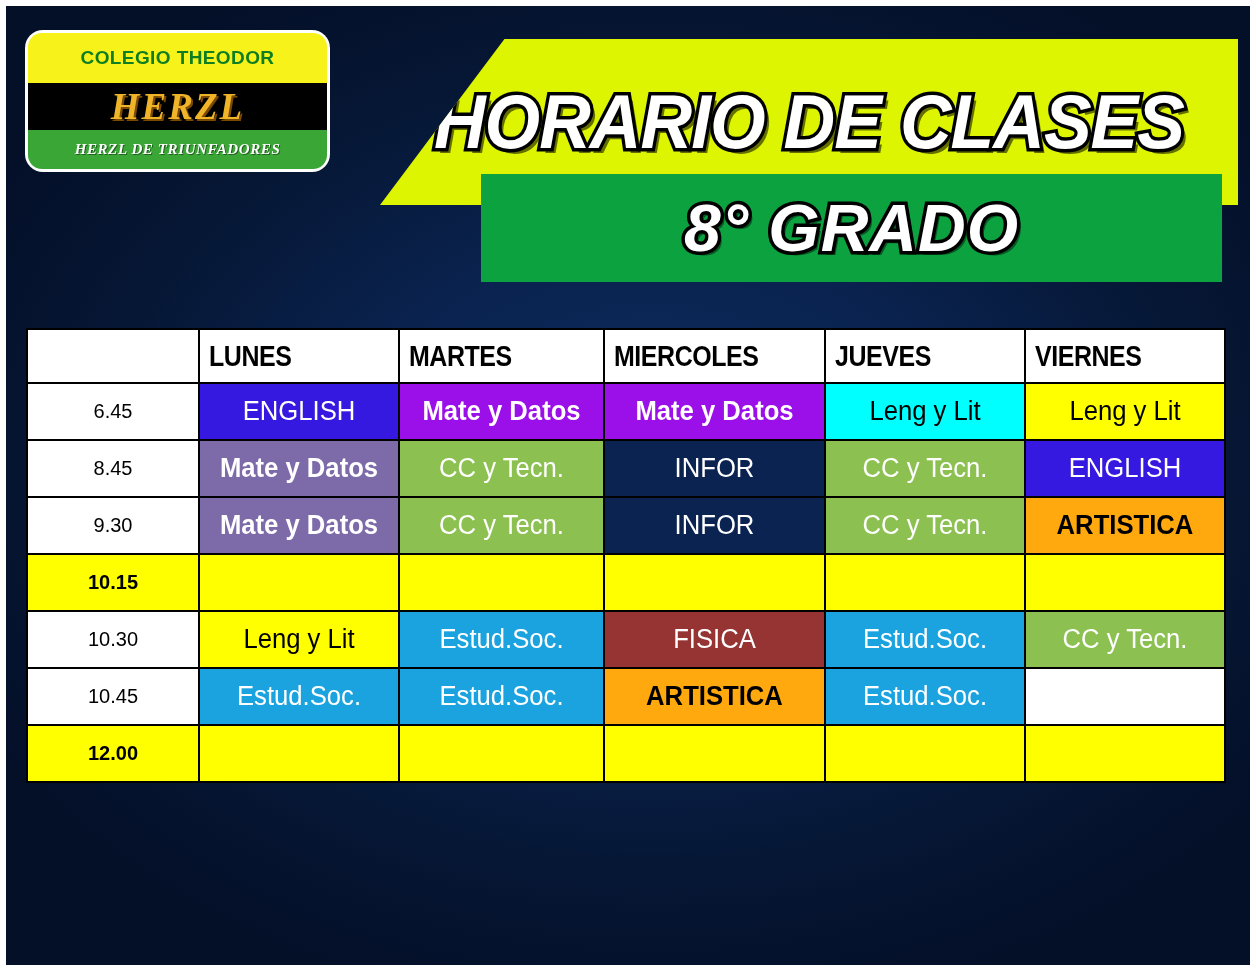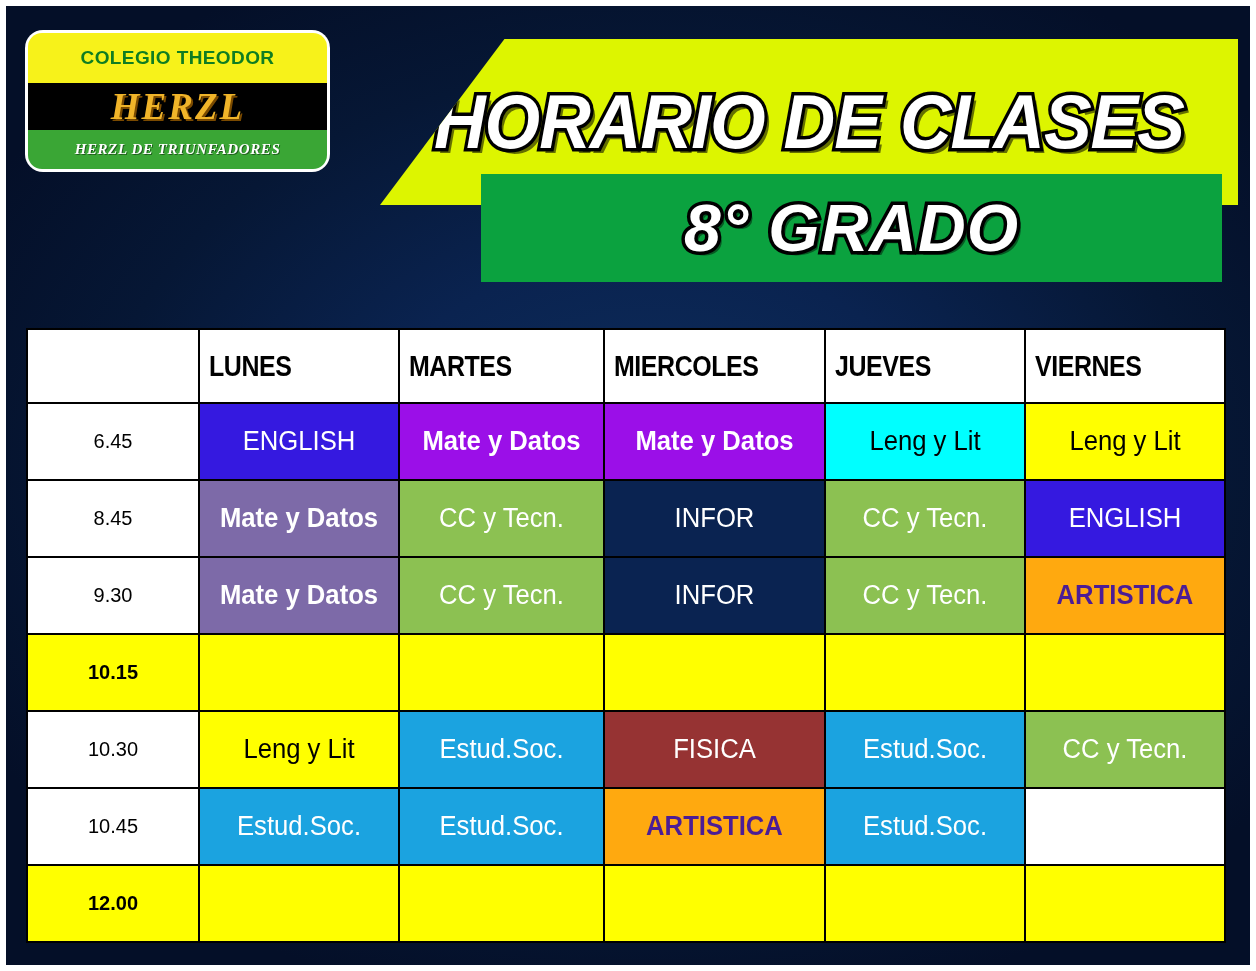--- a/index.html
+++ b/index.html
@@ -150,21 +150,21 @@
   #schedule {
     position: absolute;
     left: 20px;
     top: 322px;
     width: 1198px;
     border-collapse: collapse;
     table-layout: fixed;
   }
   #schedule td, #schedule th {
     border: 2px solid #000000;
-    padding: 10px;
+    padding: 0;
     height: 55px;
     text-align: center;
     vertical-align: middle;
     font-family: "Liberation Sans", sans-serif;
     overflow: hidden;
     white-space: nowrap;
     margin-left: 42px;
   }
   #schedule thead th {
     height: 52px;
@@ -207,21 +207,21 @@
   
   .c-english   { background: #3519e0; color: #ffffff; }
   .c-mate-hi   { background: #9b0fe8; color: #ffffff; }
   .c-mate-lo   { background: #7d6aa8; color: #ffffff; }
   .c-leng-cyan { background: #00ffff; color: #000000; }
   .c-leng-yel  { background: #ffff00; color: #000000; }
   .c-fh        { background: #c6efd6; color: #000000; }
   .c-fisica    { background: #963333; color: #ffffff; }
   .c-cc        { background: #8cc152; color: #ffffff; }
   .c-infor     { background: #0a2351; color: #ffffff; }
-  .c-artistica { background: #ffa90f; color: #4c1d95; }
+  .c-artistica { background: #ffa90f; color: #000000; }
   .c-estud     { background: #1ba3e0; color: #ffffff; }
   .c-empty     { background: #ffffff; }
   .c-break     { background: #ffff00; }
 </style>
 </head>
 <body>
 
 <div id="poster">
 
   <div id="logo">

